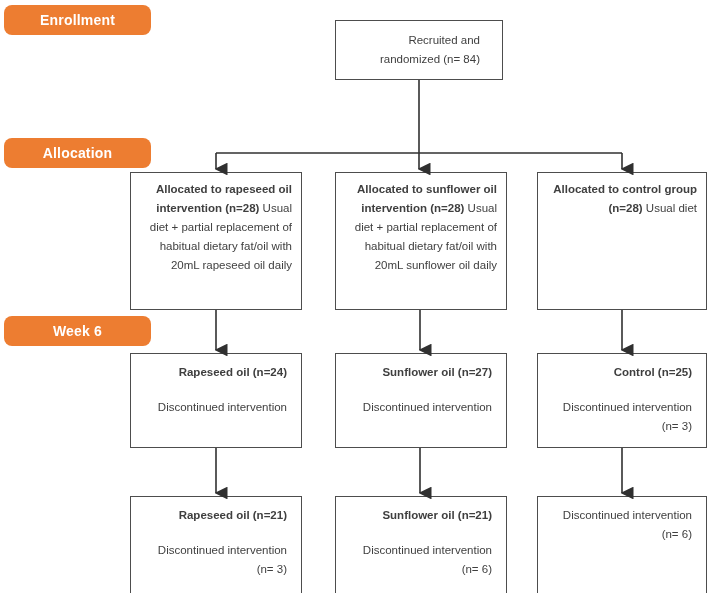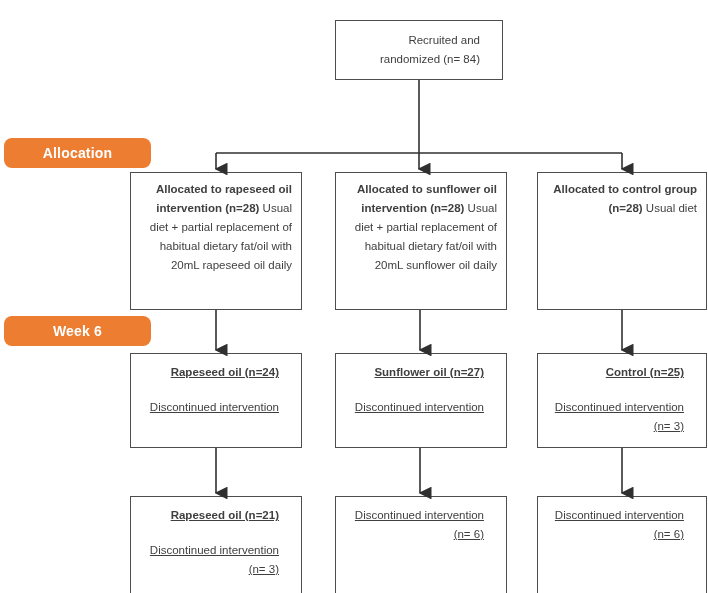--- a/index.html
+++ b/index.html
@@ -18,34 +18,35 @@
     position:absolute;border:1.5px solid #4d4d4d;background:#ffffff;
     box-sizing:border-box;text-align:right;font-size:11.5px;line-height:19px;
   }
   .flow-box .title{font-weight:bold;}
   .box-recruited{
     left:335px;top:20px;width:168px;height:60px;
     display:flex;align-items:center;justify-content:center;
     padding:0 22px;
   }
   .row-alloc{top:172px;height:138px;padding:7px 9px 16px 9px;}
-  .row-week{padding:9px 22px 0 6px;text-decoration:underline;}
+  .row-week{padding:9px 14px 0 6px;}
   .row-week .title{display:block;margin-bottom:16px;}
   .col-1{left:130px;width:172px;}
   .col-2{left:335px;width:172px;}
   .col-3{left:537px;width:170px;}
   .row-week6{top:353px;height:95px;}
   .row-week12{top:496px;height:116px;}
   svg.arrows{position:absolute;left:0;top:0;pointer-events:none;}
 </style>
 </head>
 <body>
 
 <div class="canvas">
 
+  <div class="stage-pill" style="top:5px">Enrollment</div>
   <div class="stage-pill" style="top:138px">Allocation</div>
   <div class="stage-pill" style="top:316px">Week 6</div>
 
   <div class="flow-box box-recruited">
     <span>Recruited and randomized (n= 84)</span>
   </div>
 
   <div class="flow-box row-alloc col-1">
     <span class="title">Allocated to rapeseed oil intervention (n=28)</span>
     <span>Usual diet + partial replacement of habitual dietary fat/oil with 20mL rapeseed oil daily</span>
@@ -72,20 +73,21 @@
     <div>Discontinued intervention</div>
     <div>(n= 3)</div>
   </div>
 
   <div class="flow-box row-week row-week12 col-1">
     <span class="title">Rapeseed oil (n=21)</span>
     <div>Discontinued intervention</div>
     <div>(n= 3)</div>
   </div>
   <div class="flow-box row-week row-week12 col-2">
+    <span class="title">Sunflower oil (n=21)</span>
     <div>Discontinued intervention</div>
     <div>(n= 6)</div>
   </div>
   <div class="flow-box row-week row-week12 col-3">
     <div>Discontinued intervention</div>
     <div>(n= 6)</div>
   </div>
 
   <svg class="arrows" width="708" height="593" viewBox="0 0 708 593">
     <defs>

